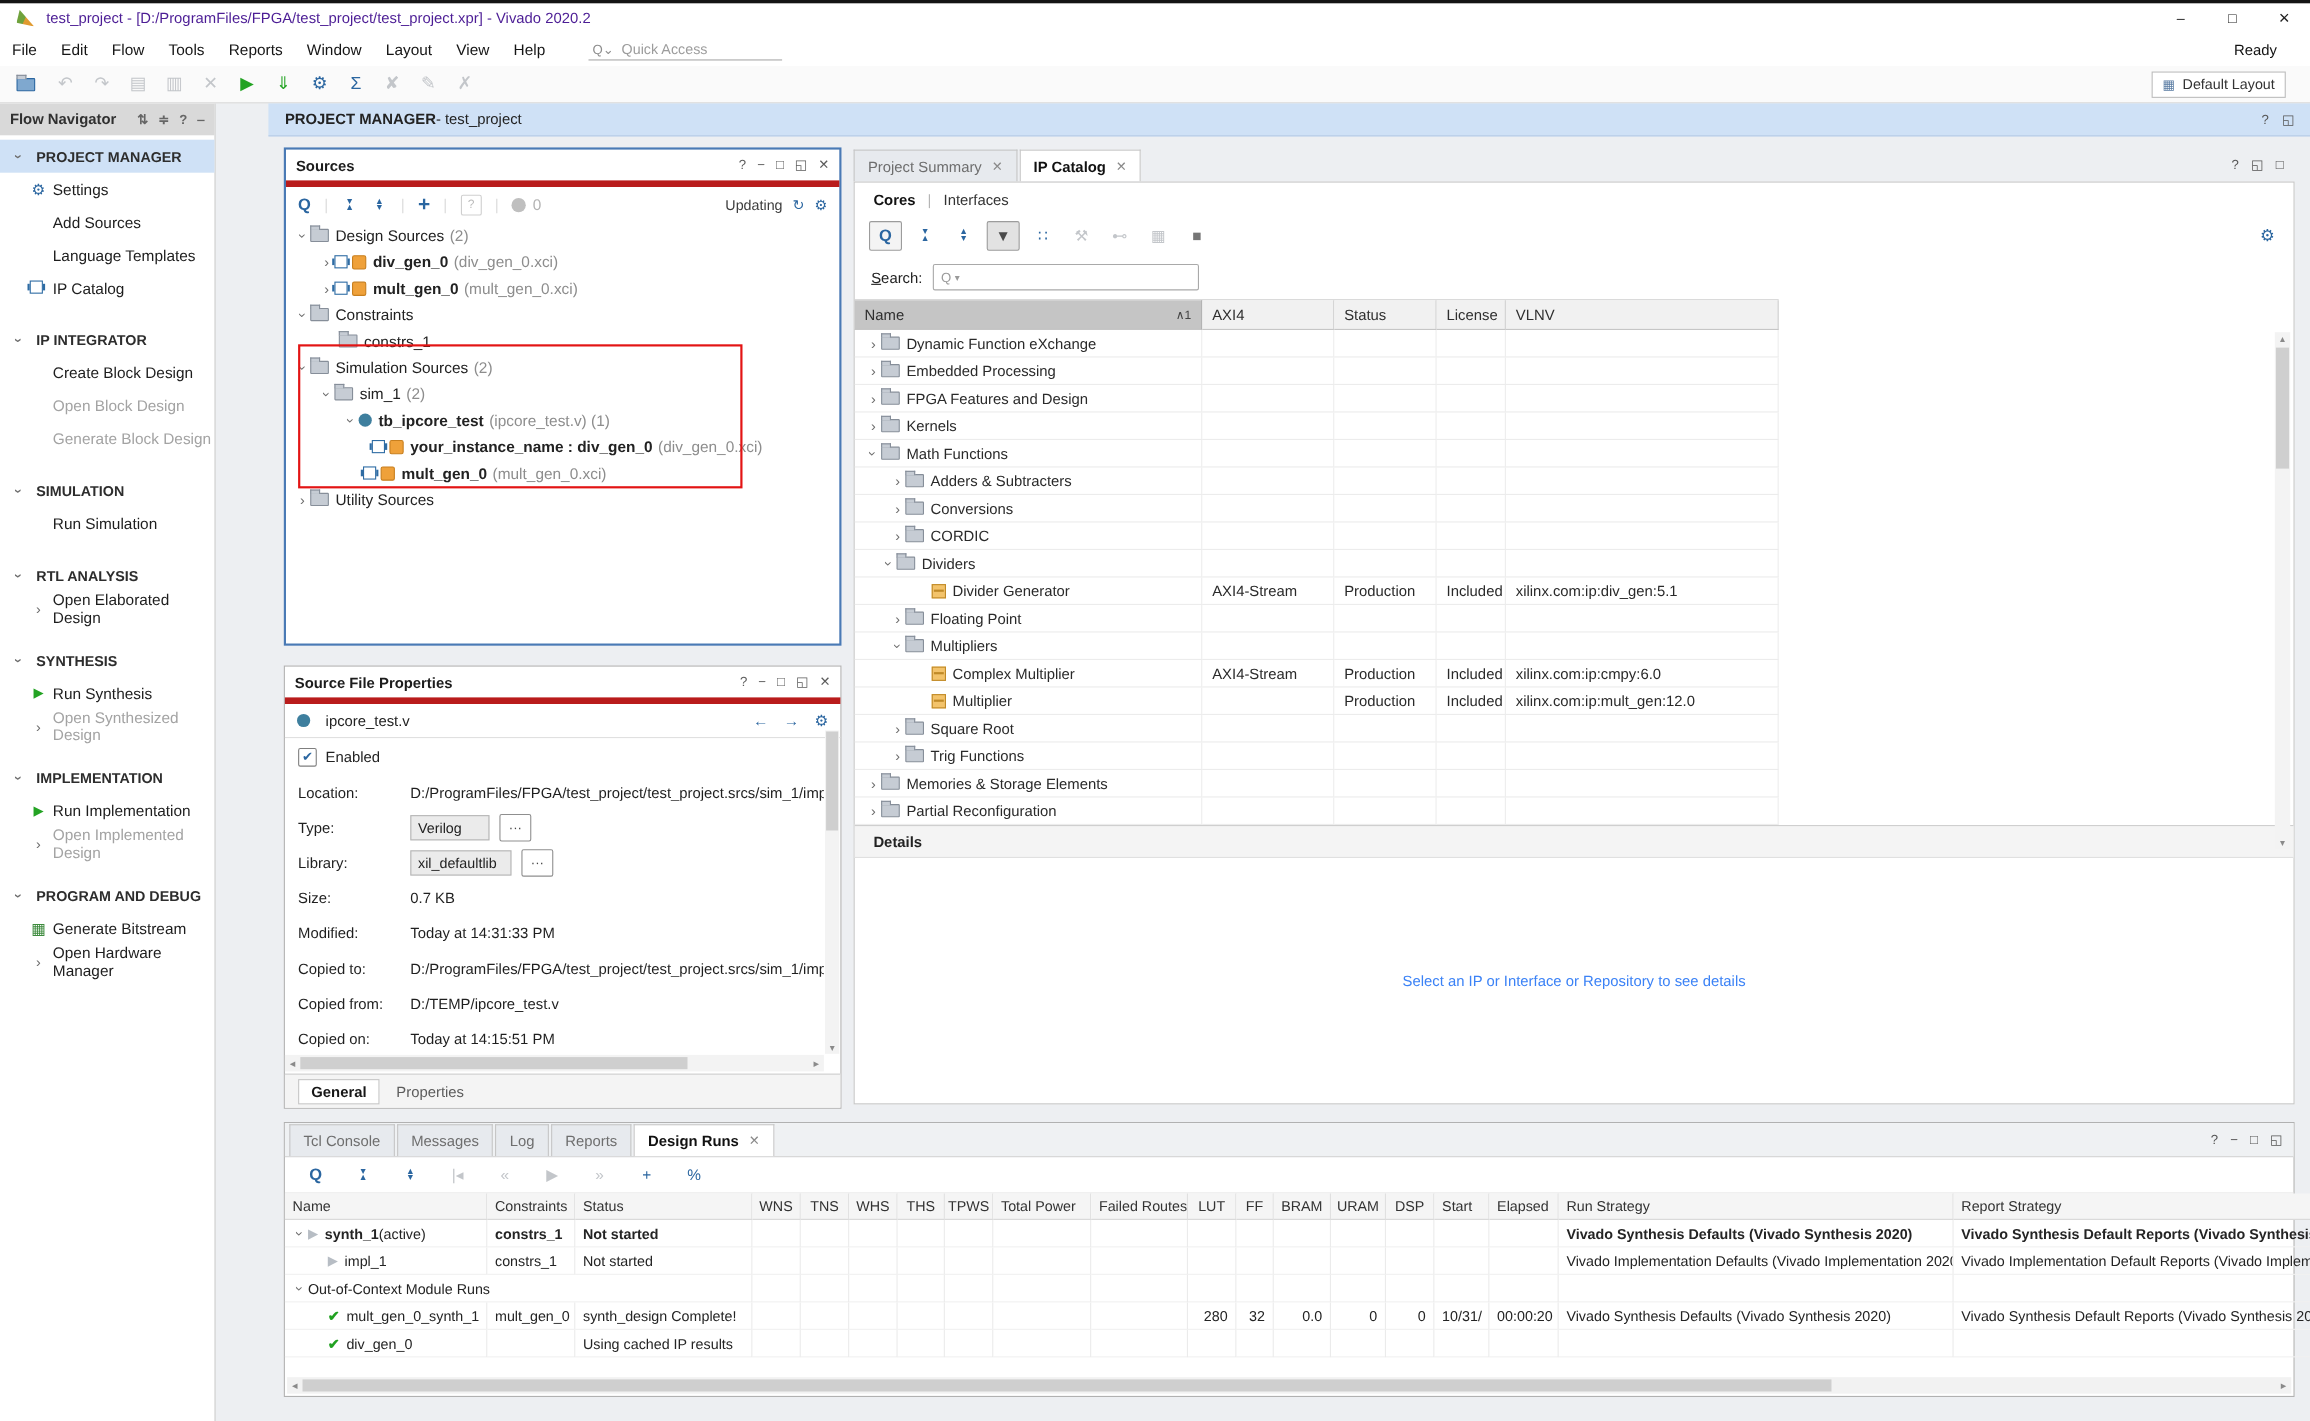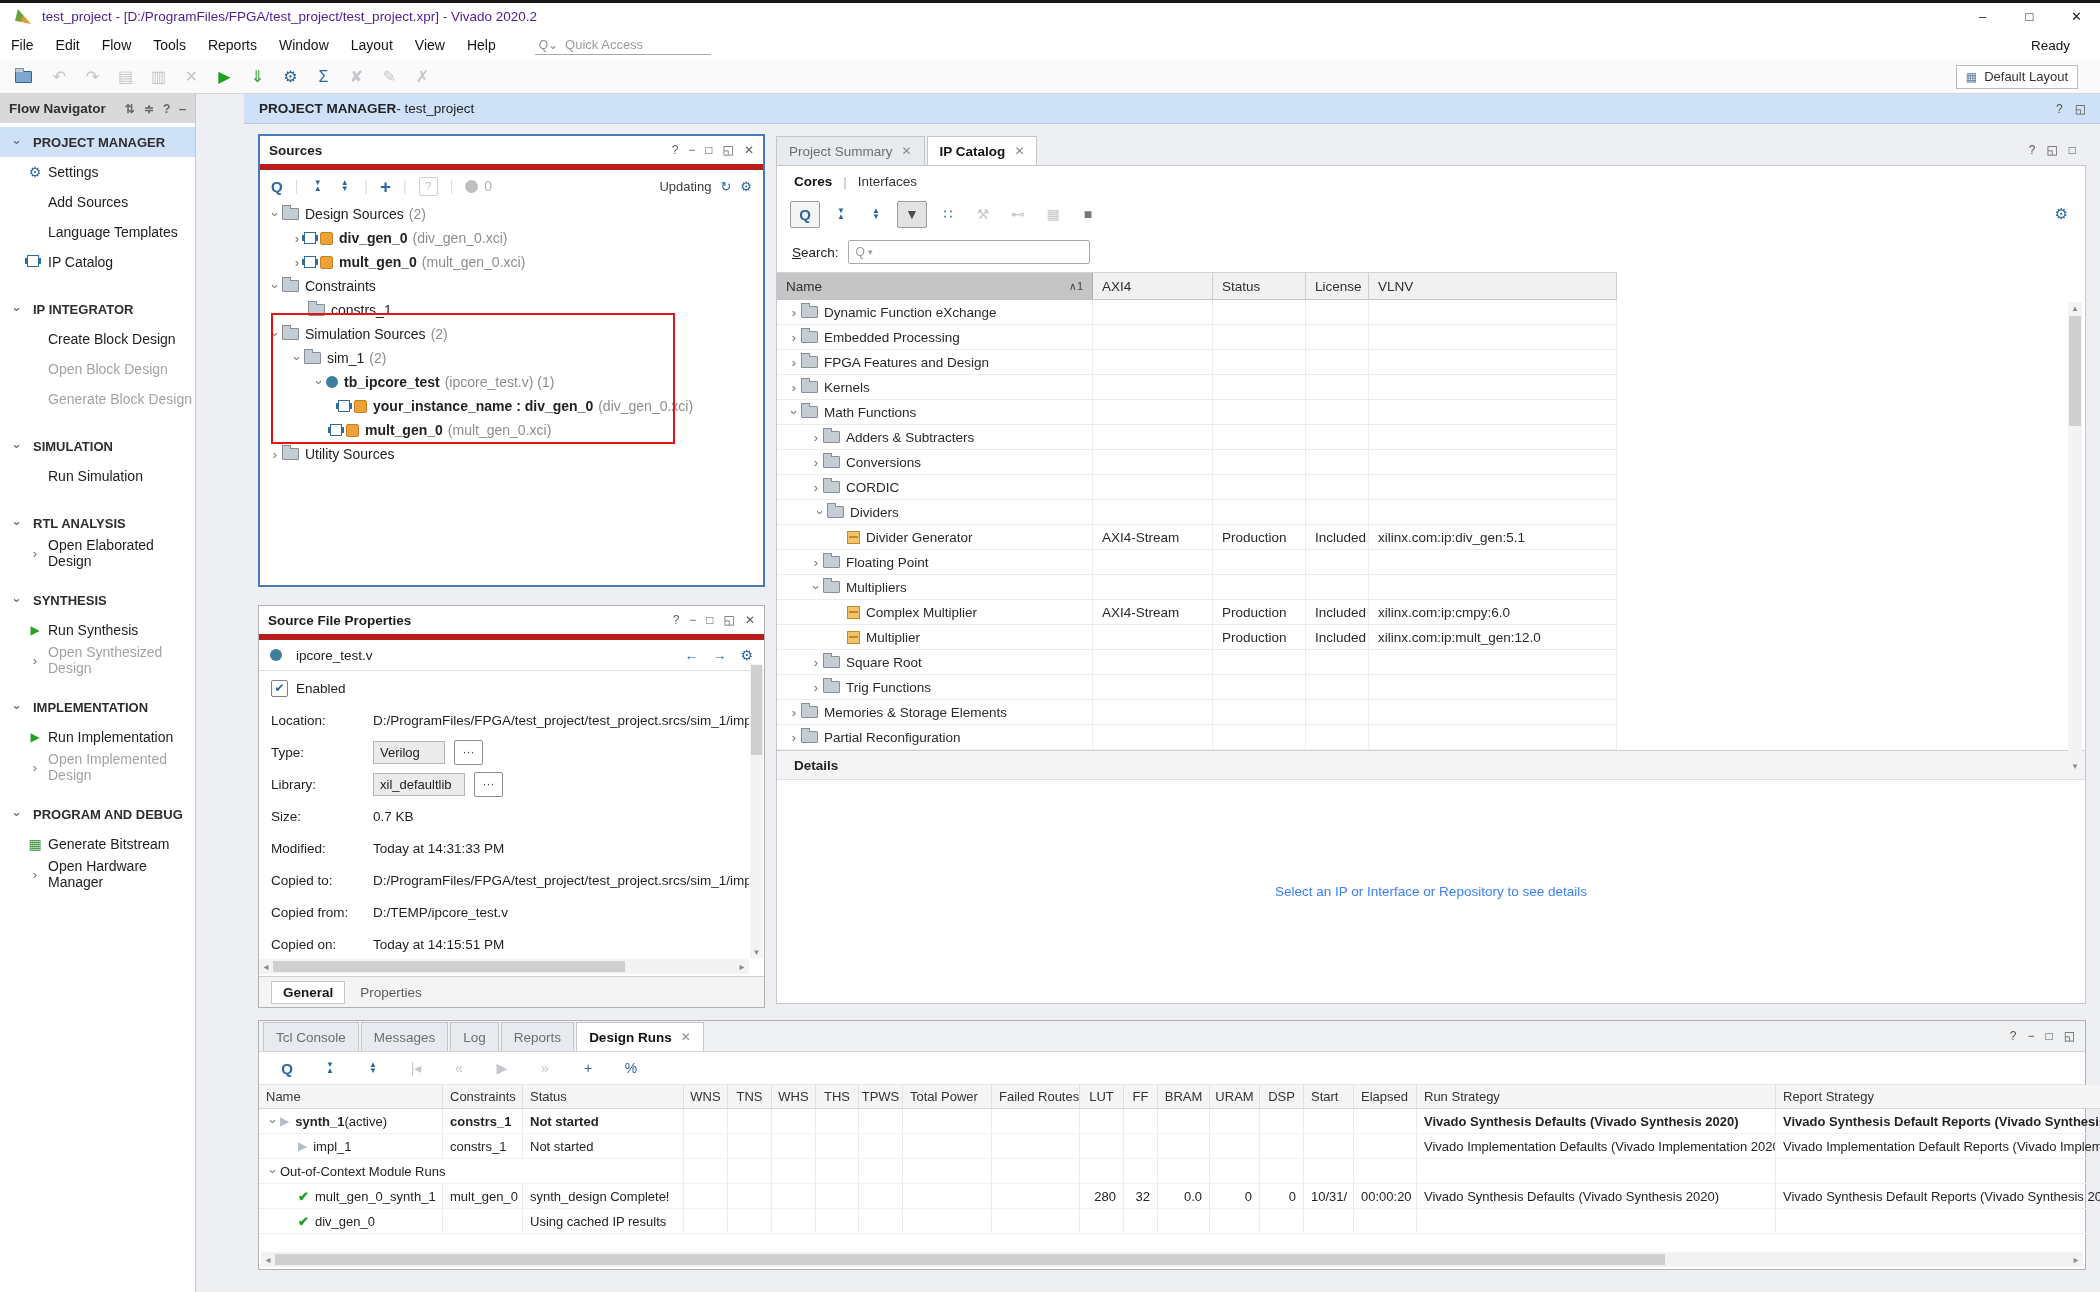--- a/index.html
+++ b/index.html
@@ -665,21 +665,21 @@
               <span class="tw">›</span>
               <span class="i-folder"></span>
               <span>CORDIC</span>
             </div>
             <div class="ipc"></div>
             <div class="ipc"></div>
             <div class="ipc"></div>
             <div class="ipc"></div>
           </div>
           <div class="iprow">
-            <div class="ipc" style="padding-left: 36px;">
+            <div class="ipc" style="padding-left: 24px;">
               <span class="tw open">›</span>
               <span class="i-folder"></span>
               <span>Dividers</span>
             </div>
             <div class="ipc"></div>
             <div class="ipc"></div>
             <div class="ipc"></div>
             <div class="ipc"></div>
           </div>
           <div class="iprow">

